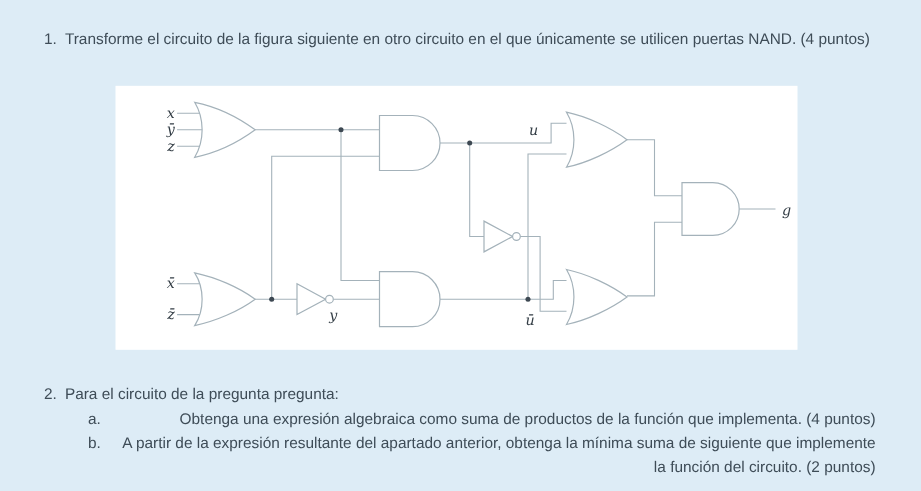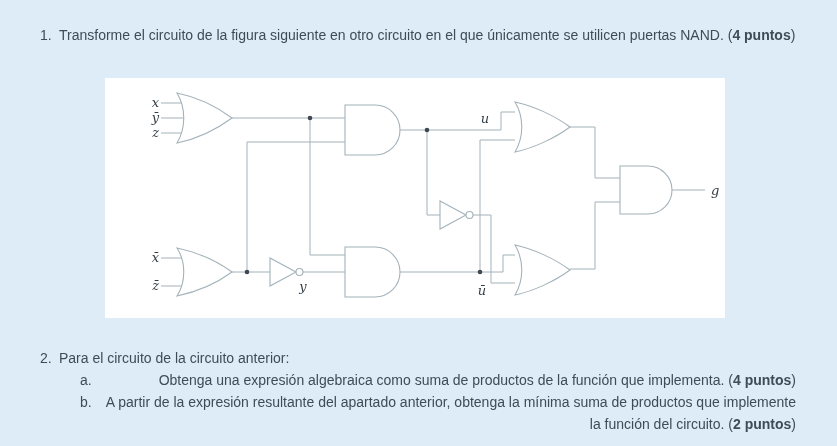--- a/index.html
+++ b/index.html
@@ -12,21 +12,21 @@
     overflow:hidden;
   }
   .question{
     position:absolute;
     display:flex;
     font-size:14px;
     line-height:22px;
   }
   .q-marker{flex:0 0 auto;width:19px;}
   .q-text{flex:1 1 auto;}
-  b,.pts{font-weight:bold;}
+  b,.pts{font-weight:normal;}
   #q1{left:40px;top:24px;width:772px;}
   #q1 .q-text{max-width:750px;}
   #q2{left:40px;top:347px;width:772px;}
   .sub-items{position:absolute;left:80px;top:369px;width:716px;font-size:14px;line-height:22px;}
   .sub-item{display:flex;}
   .sub-marker{flex:0 0 auto;width:17px;}
   .sub-text{flex:1 1 auto;max-width:700px;text-align:right;}
   #circuit-panel{
     position:absolute;
     left:105px;top:78px;width:620px;height:240px;
@@ -127,25 +127,25 @@
       <text class="lbl" x="198" y="213" text-anchor="middle">y</text>
       <text class="lbl" x="380" y="45" text-anchor="middle">u</text>
       <text class="lbl" x="377" y="217" text-anchor="middle">ū</text>
       <text class="lbl" x="606" y="117" text-anchor="start">g</text>
     </g>
   </svg>
 </div>
 
 <div class="question" id="q2">
   <span class="q-marker">2.</span>
-  <span class="q-text">Para el circuito de la circuito anterior:</span>
+  <span class="q-text">Para el circuito de la pregunta pregunta:</span>
 </div>
 
 <div class="sub-items">
   <div class="sub-item">
     <span class="sub-marker">a.</span>
     <span class="sub-text"><span>Obtenga una expresión algebraica como suma de productos de la función que implementa. (</span><span class="pts">4 puntos</span><span>)</span></span>
   </div>
   <div class="sub-item">
     <span class="sub-marker">b.</span>
-    <span class="sub-text"><span>A partir de la expresión resultante del apartado anterior, obtenga la mínima suma de productos que implemente la función del circuito. (</span><span class="pts">2 puntos</span><span>)</span></span>
+    <span class="sub-text"><span>A partir de la expresión resultante del apartado anterior, obtenga la mínima suma de siguiente que implemente la función del circuito. (</span><span class="pts">2 puntos</span><span>)</span></span>
   </div>
 </div>
 
 </body></html>

